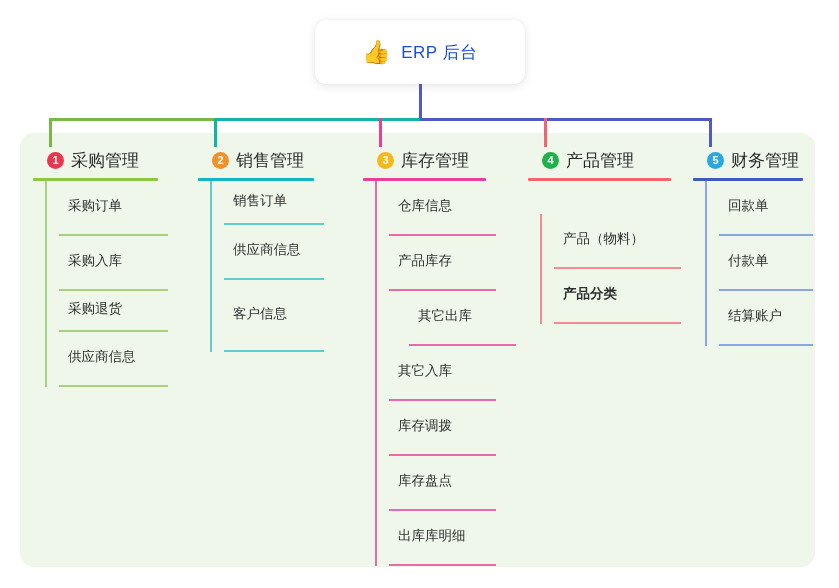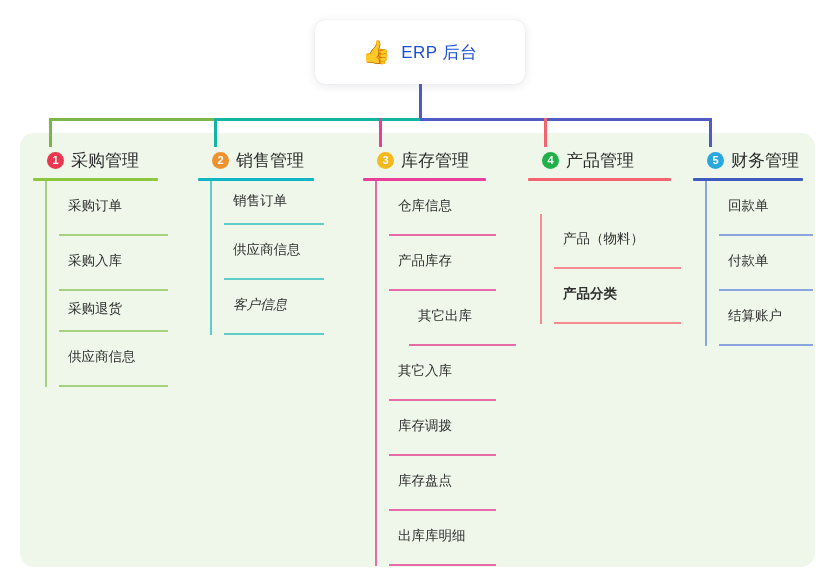--- a/index.html
+++ b/index.html
@@ -193,21 +193,21 @@
         <div class="col-body">
           <div class="spine" style="background: rgb(95, 205, 201);"></div>
           <div class="leaf" style="height: 44px;">
             <span class="leaf-label">销售订单</span>
             <div class="leaf-rule" style="background: rgb(95, 205, 201); width: 100px;"></div>
           </div>
           <div class="leaf" style="height: 55px;">
             <span class="leaf-label">供应商信息</span>
             <div class="leaf-rule" style="background: rgb(95, 205, 201); width: 100px;"></div>
           </div>
-          <div class="leaf" style="height: 55px; font-style: italic;">
+          <div class="leaf" style="height: 72px;">
             <span class="leaf-label">客户信息</span>
             <div class="leaf-rule" style="background: rgb(95, 205, 201); width: 100px;"></div>
           </div>
         </div>
       </div>
       <div class="column" style="left: 363px; top: 147px; width: 150px;">
         <div class="col-head">
           <span class="badge" style="background: rgb(245, 185, 29);">3</span>
           <span class="col-title">库存管理</span>
         </div>

